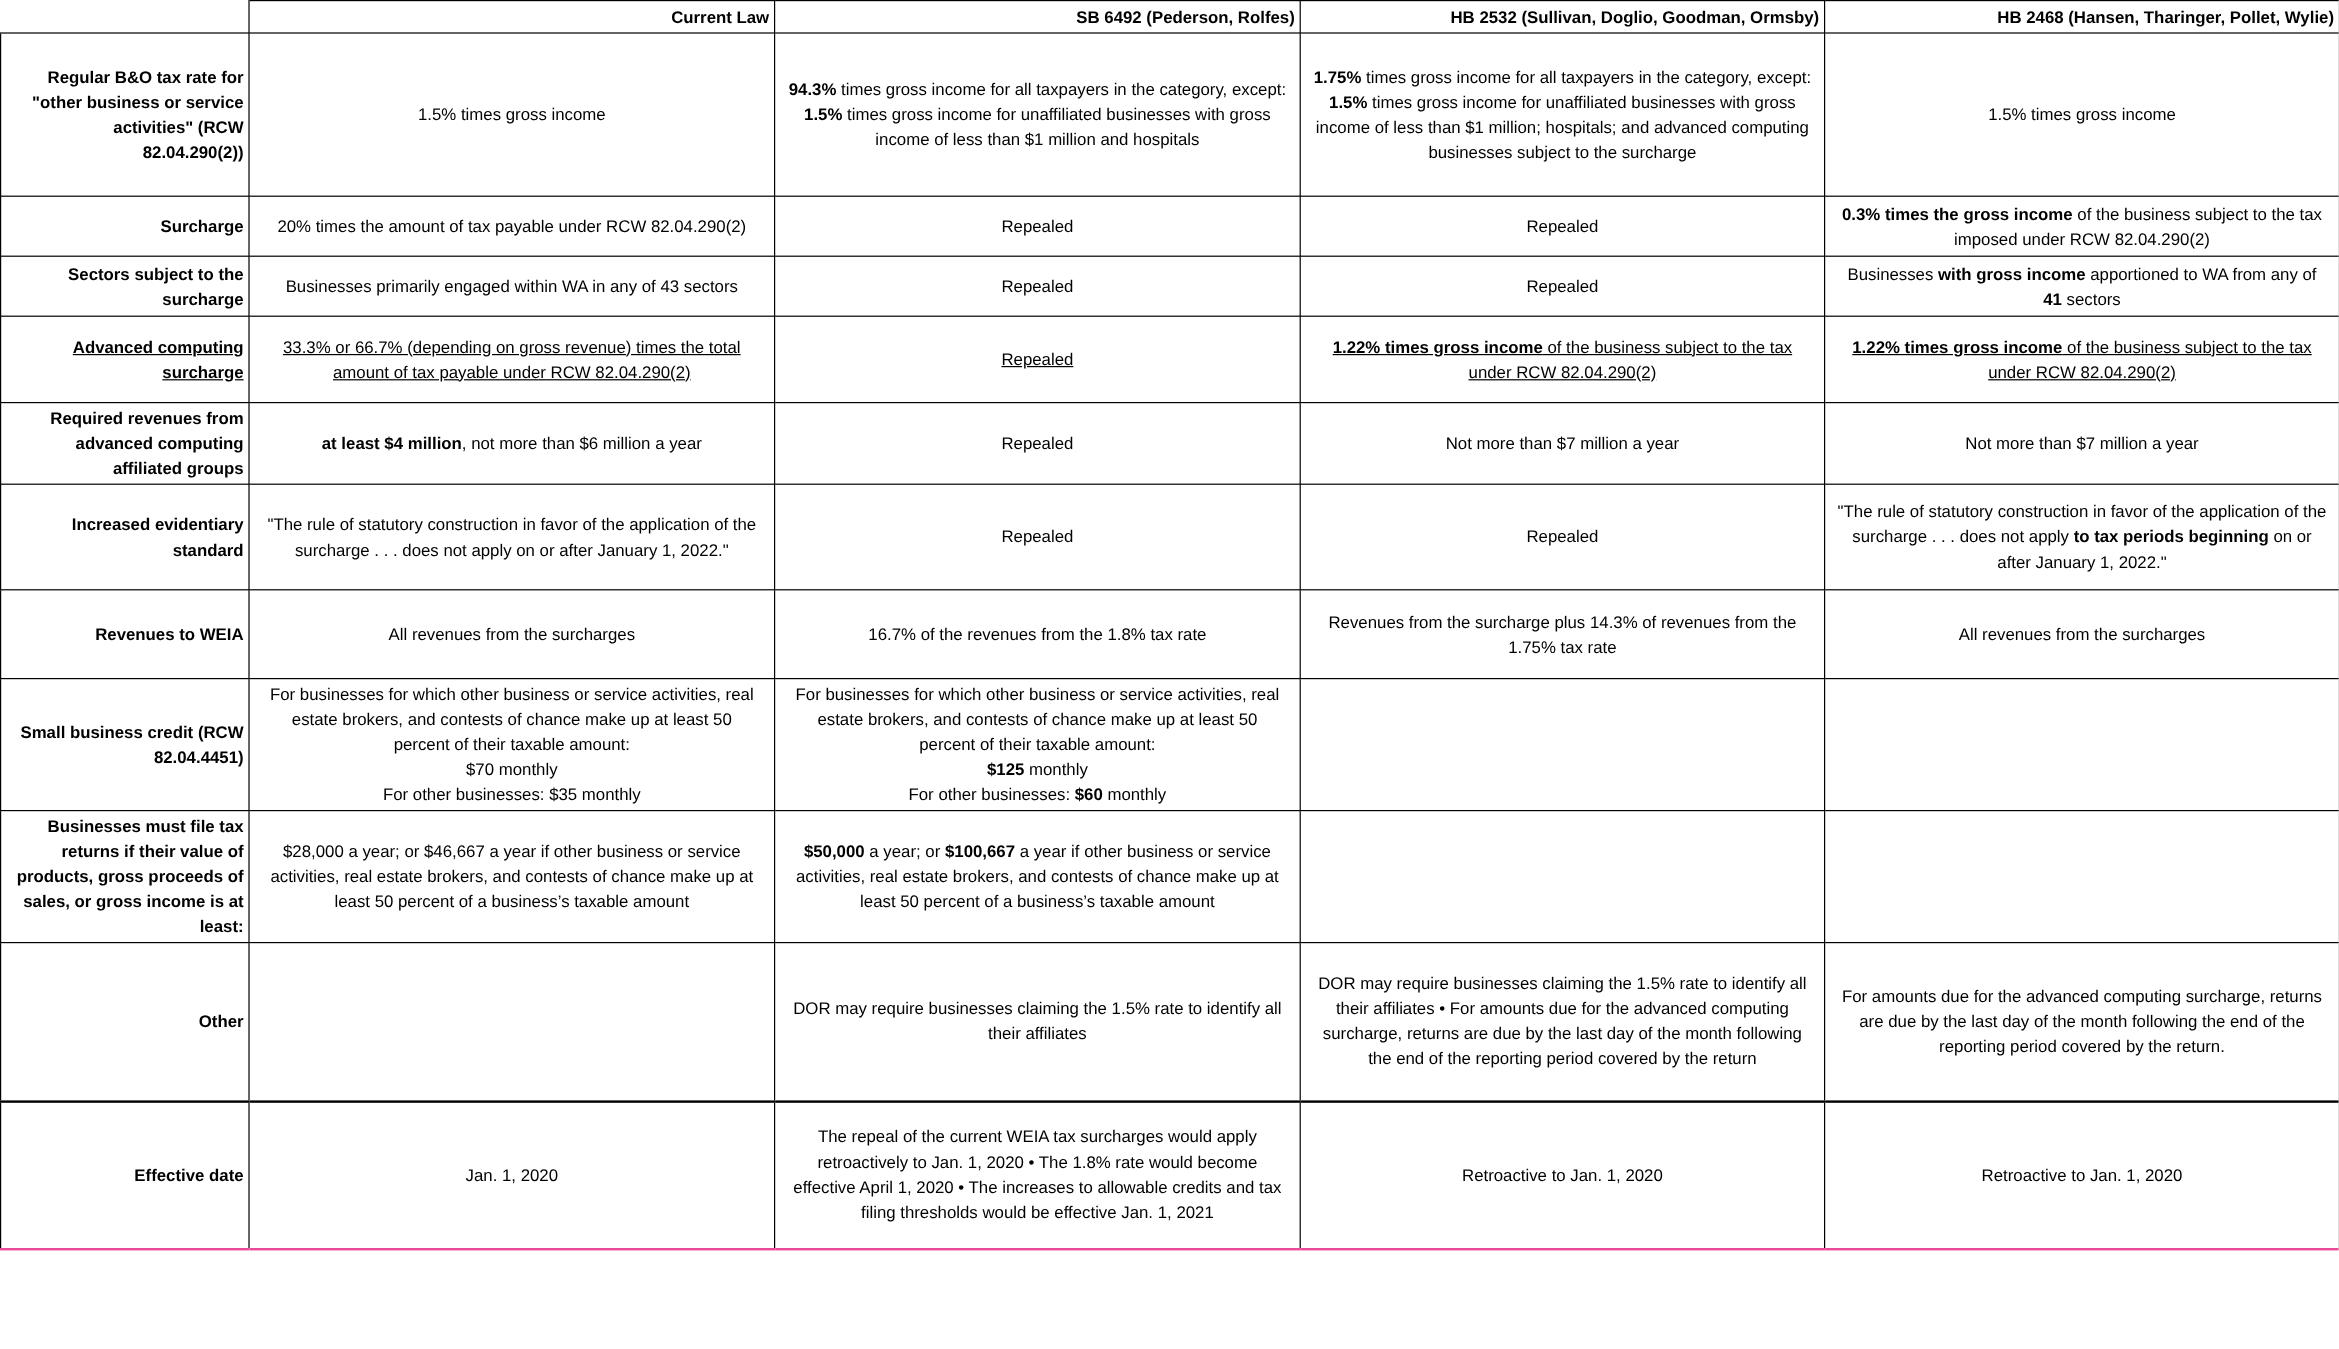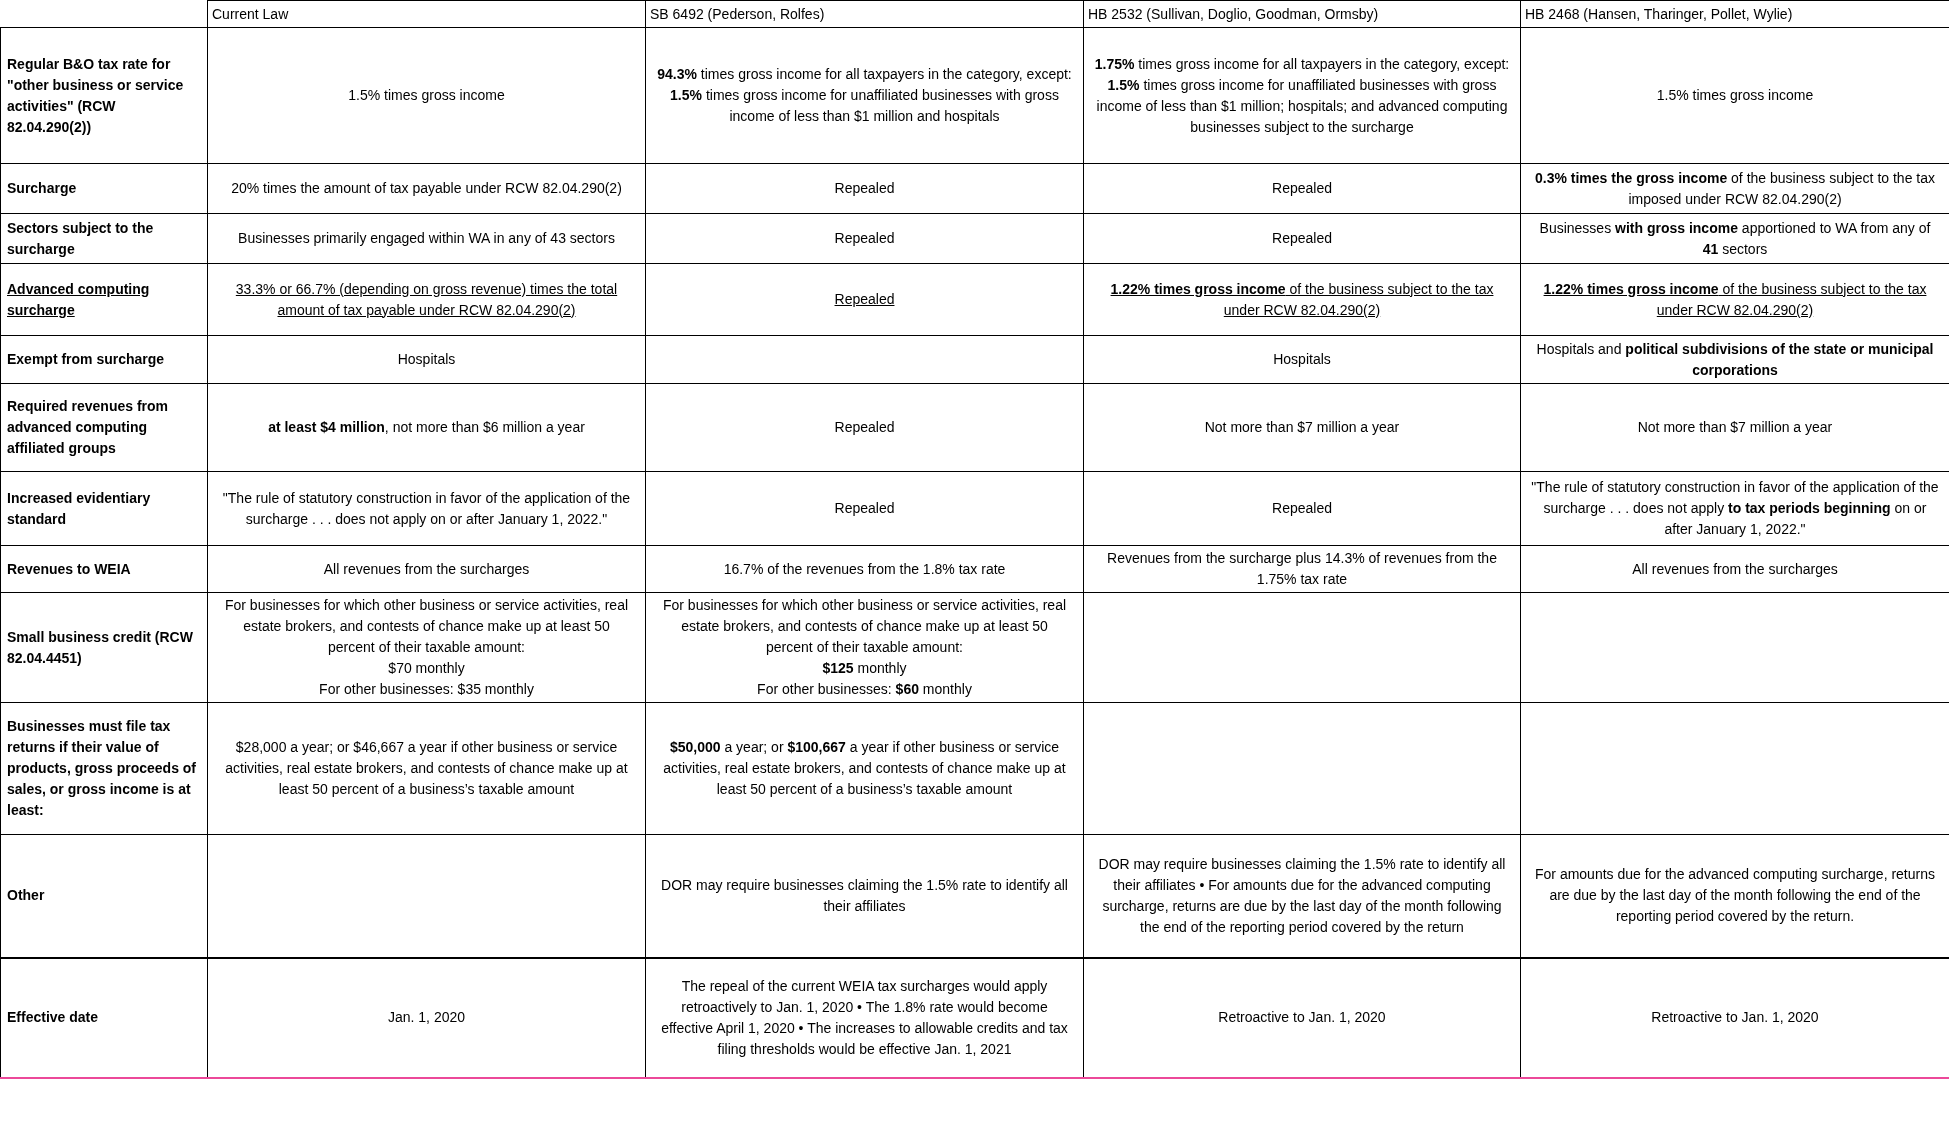--- a/index.html
+++ b/index.html
@@ -23,33 +23,33 @@
   table.cmp th, table.cmp td {
     border: 1px solid #000000;
     font-size: 14px;
     line-height: 1.5;
     vertical-align: middle;
     overflow: hidden;
   }
   
   thead tr { height: 27px; }
   thead th {
-    font-weight: 400;
-    text-align: left;
+    font-weight: 700;
+    text-align: right;
     border-bottom: 2px solid #000000;
     padding: 0 4px;
   }
   thead th.corner {
     border-top: none;
     border-left: none;
   }
   
   th.row-label {
     font-weight: 700;
-    text-align: left;
+    text-align: right;
     border-left: none;
     padding: 2px 4px 2px 6px;
     line-height: 1.45;
   }
   
   td.cell {
     text-align: center;
     padding: 2px 10px;
   }
   td.cell .b { font-weight: 700; }
@@ -117,27 +117,20 @@
           <td class="cell"><span>Businesses </span><span class="b">with gross income</span><span> apportioned to WA from any of </span><span class="b">41</span><span> sectors</span></td>
         </tr>
         <tr>
           <th class="row-label">Advanced computing surcharge</th>
           <td class="cell"><span>33.3% or 66.7% (depending on gross revenue) times the total amount of tax payable under RCW 82.04.290(2)</span></td>
           <td class="cell"><span>Repealed</span></td>
           <td class="cell"><span class="b">1.22% times gross income</span><span> of the business subject to the tax under RCW 82.04.290(2)</span></td>
           <td class="cell"><span class="b">1.22% times gross income</span><span> of the business subject to the tax under RCW 82.04.290(2)</span></td>
         </tr>
         <tr>
-          <th class="row-label">Exempt from surcharge</th>
-          <td class="cell"><span>Hospitals</span></td>
-          <td class="cell"></td>
-          <td class="cell"><span>Hospitals</span></td>
-          <td class="cell"><span>Hospitals and </span><span class="b">political subdivisions of the state or municipal corporations</span></td>
-        </tr>
-        <tr>
           <th class="row-label">Required revenues from advanced computing affiliated groups</th>
           <td class="cell"><span class="b">at least $4 million</span><span>, not more than $6 million a year</span></td>
           <td class="cell"><span>Repealed</span></td>
           <td class="cell"><span>Not more than $7 million a year</span></td>
           <td class="cell"><span>Not more than $7 million a year</span></td>
         </tr>
         <tr>
           <th class="row-label">Increased evidentiary standard</th>
           <td class="cell"><span>"The rule of statutory construction in favor of the application of the surcharge . . . does not apply on or after January 1, 2022."</span></td>
           <td class="cell"><span>Repealed</span></td>

